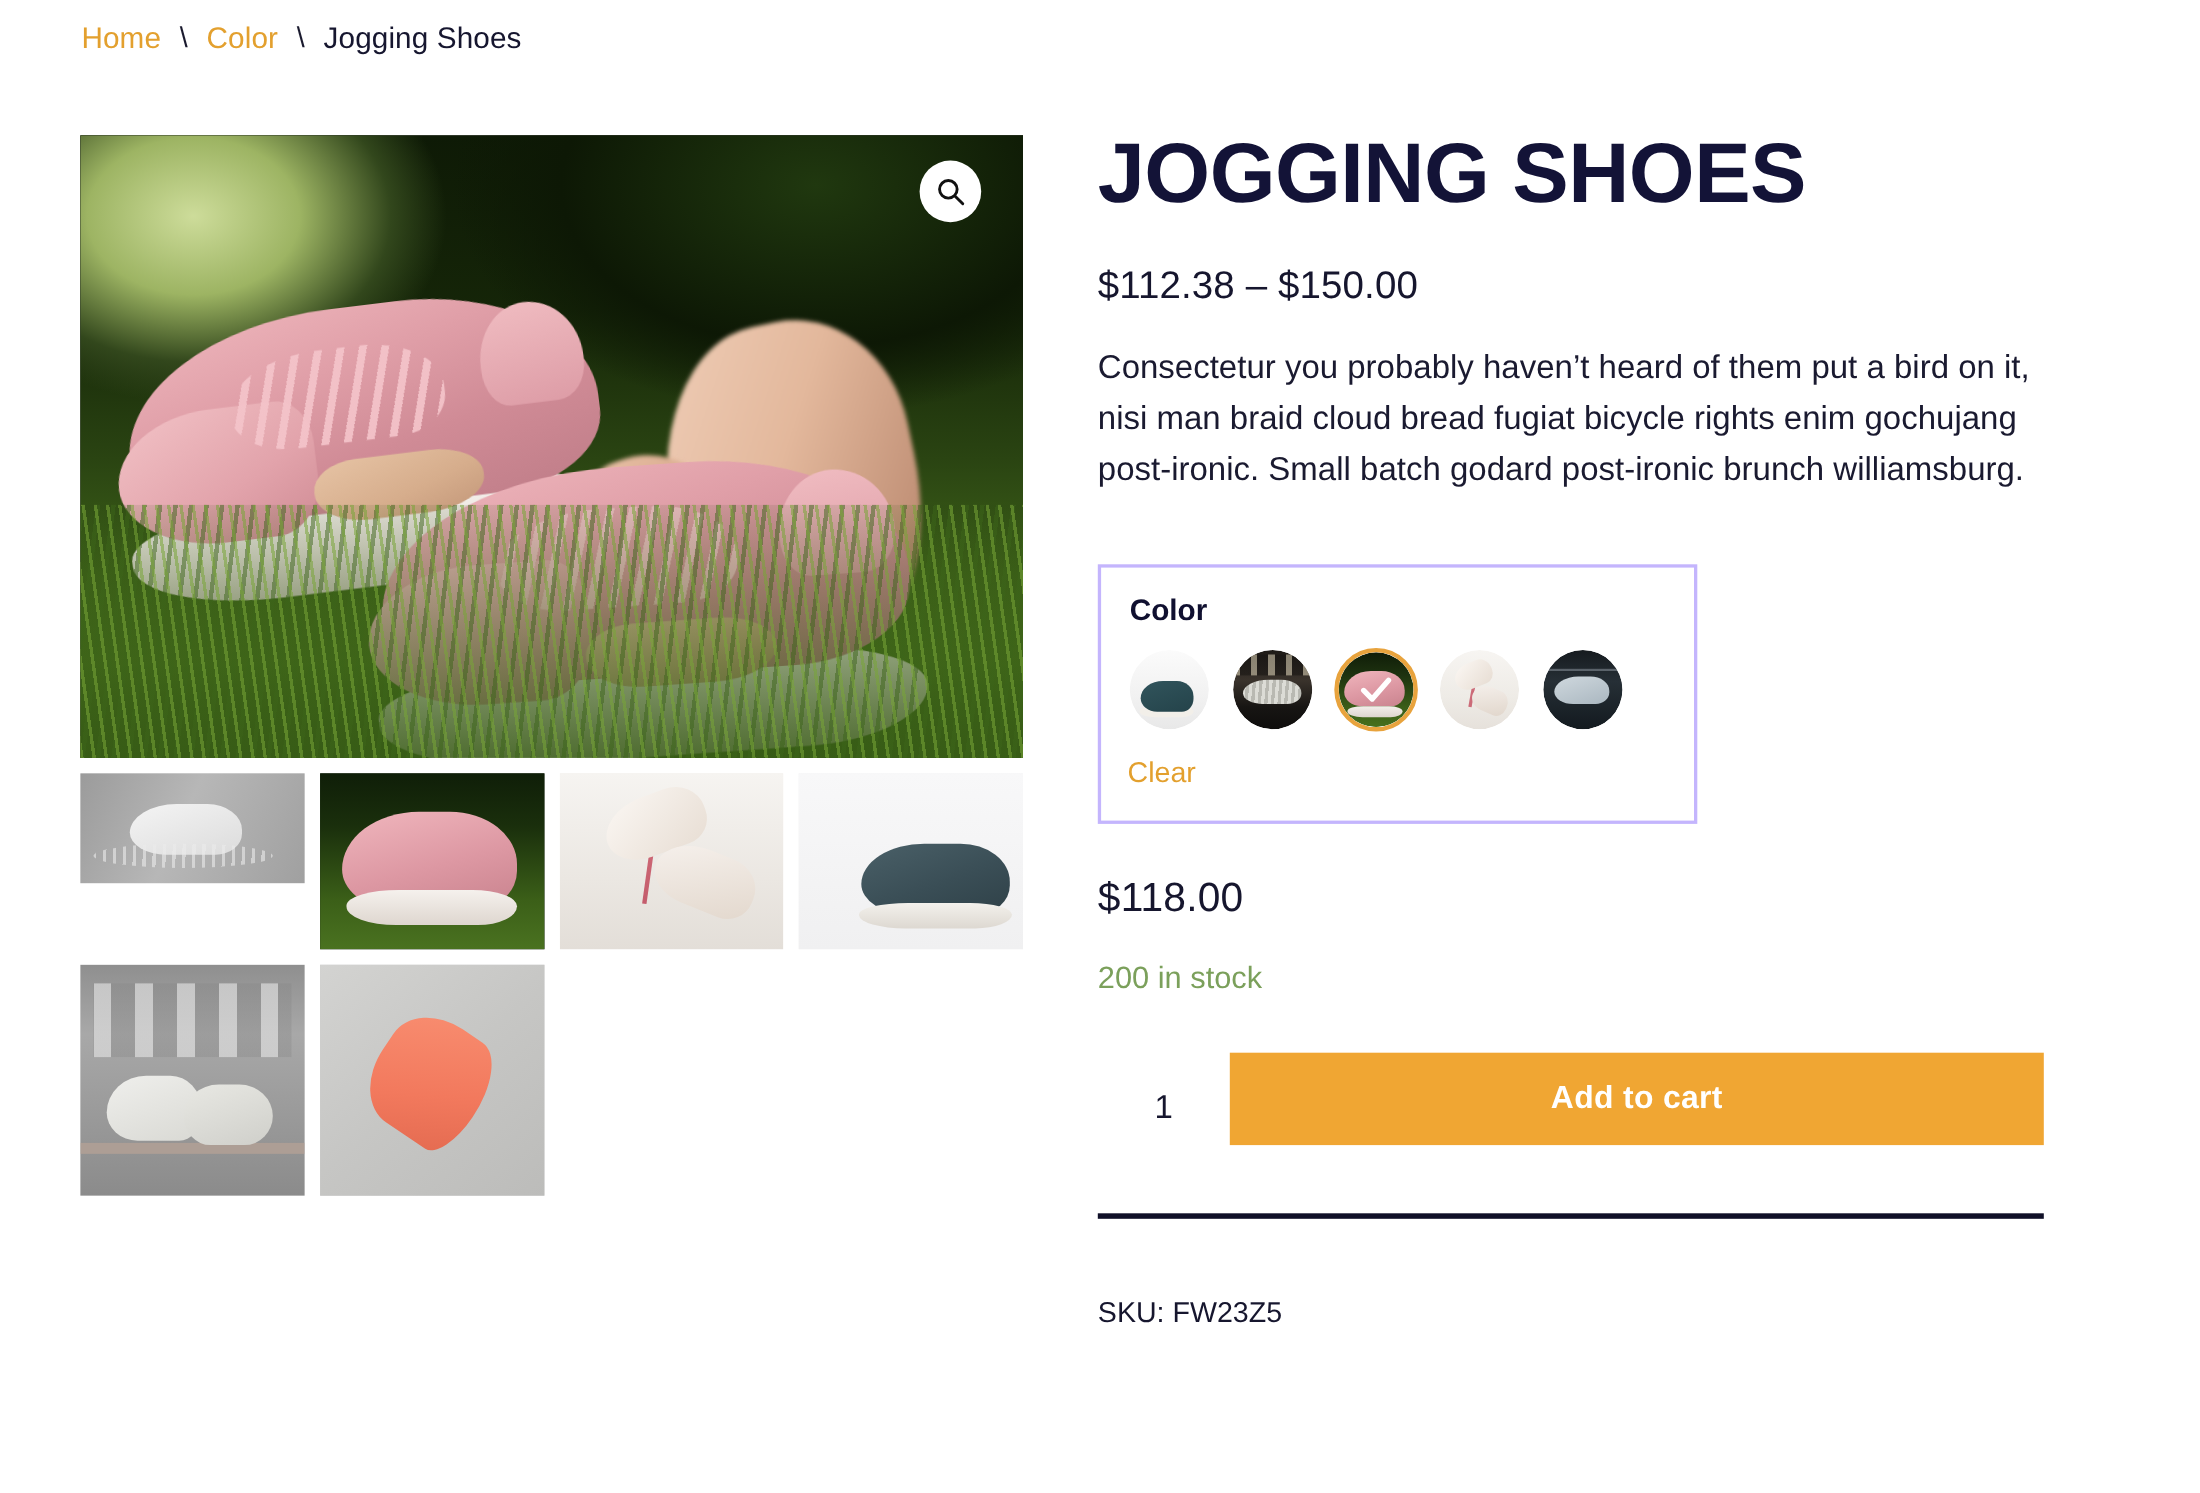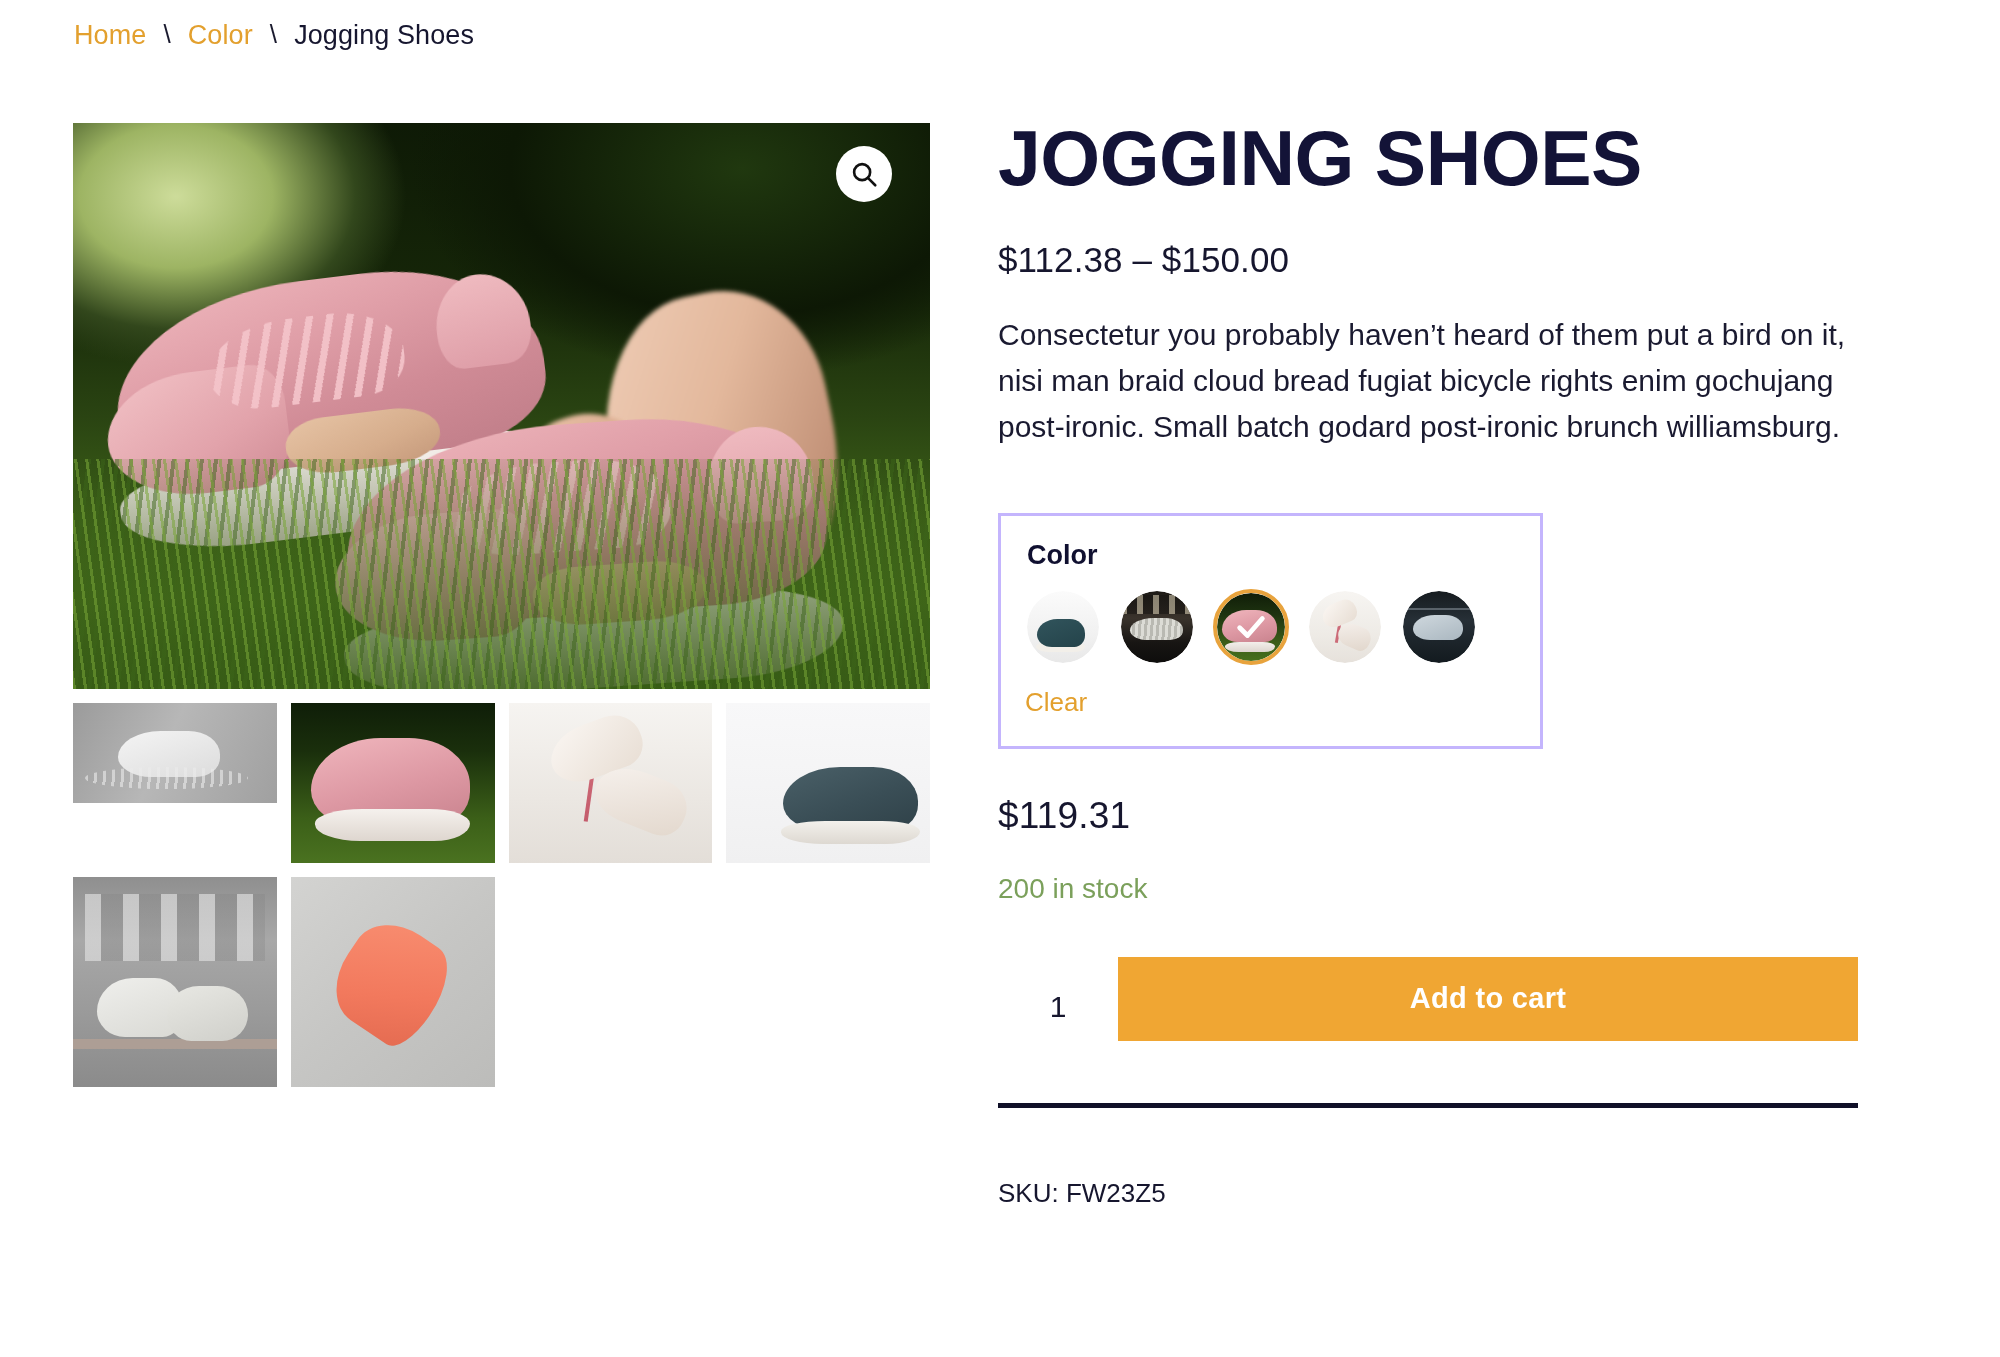--- a/index.html
+++ b/index.html
@@ -642,21 +642,21 @@
                 <div class="s-line"></div>
                 <div class="s-shoe"></div>
               </div>
 
           </div>
         </div>
 
         <a class="clear-link" href="#">Clear</a>
       </div>
 
-      <p class="single-price">$119.31</p>
+      <p class="single-price">$118.00</p>
 
       <p class="stock">200 in stock</p>
 
       <div class="cart-row">
         <input class="qty-input" type="number" value="1" style="">
         <button class="add-to-cart">Add to cart</button>
       </div>
 
       <div class="meta-divider"></div>
 

